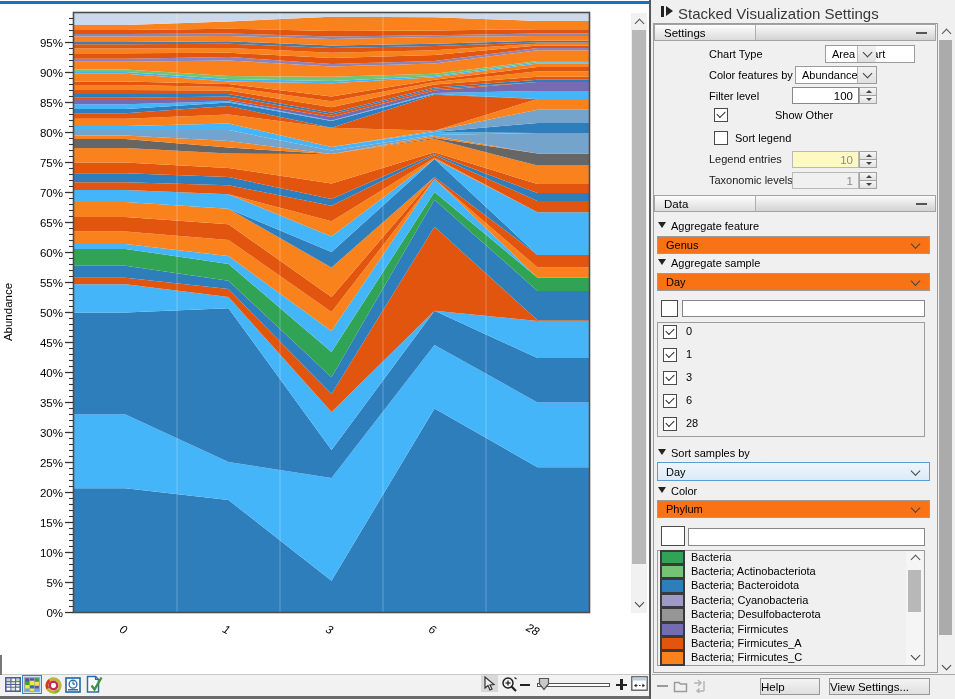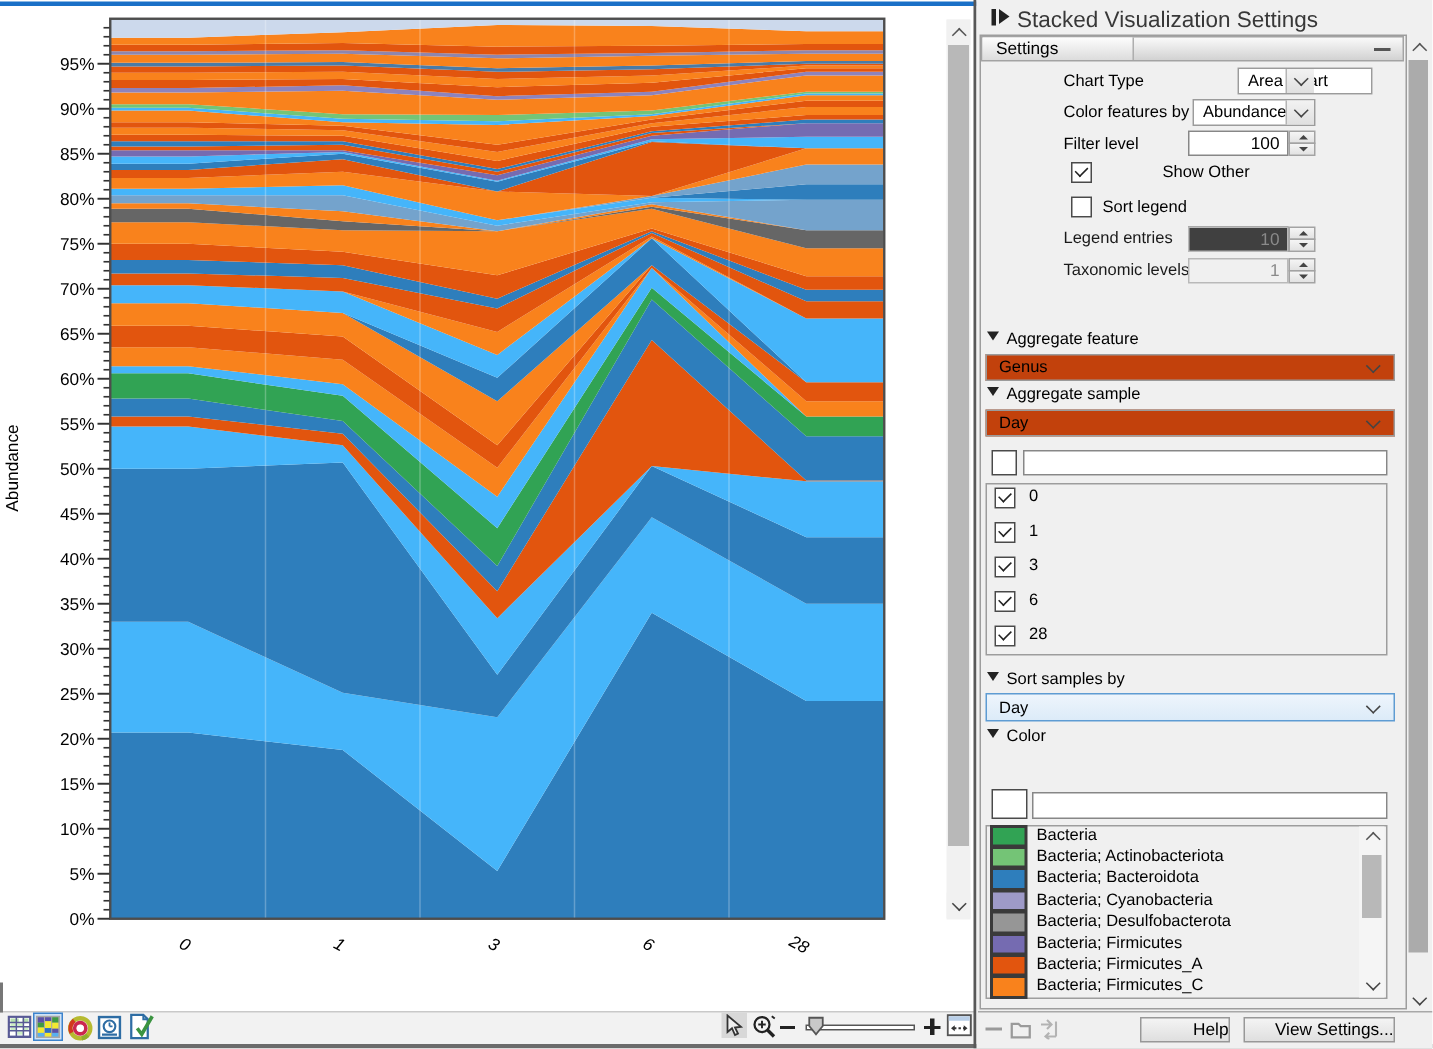--- a/index.html
+++ b/index.html
@@ -1,38 +1,38 @@
 <!DOCTYPE html>
 <html><head><meta charset="utf-8"><style>
 * { margin:0; padding:0; box-sizing:border-box; }
 html,body { width:955px; height:699px; overflow:hidden; font-family:"Liberation Sans",sans-serif; background:#fff; }
 #app { position:relative; width:955px; height:699px; }
 .abs { position:absolute; }
 .chev { display:block; width:7px; height:7px; border-left:1.6px solid #444; border-bottom:1.6px solid #444; transform:rotate(-45deg); }
 .chevup { display:block; width:7px; height:7px; border-left:1.6px solid #555; border-bottom:1.6px solid #555; transform:rotate(135deg); }
-.combo { position:absolute; background:#c2410c; border:1px solid #9b9b9b; font-size:11px; color:#000; }
+.combo { position:absolute; background:#f97316; border:1px solid #9b9b9b; font-size:11px; color:#000; }
 .combo .txt { position:absolute; left:8px; top:50%; transform:translateY(-50%); }
 .combo .arr { position:absolute; right:10px; top:50%; transform:translateY(-65%) rotate(-45deg); width:7px; height:7px; border-left:1.6px solid #444; border-bottom:1.6px solid #444; }
 .cb { position:absolute; width:14px; height:14px; background:#fff; border:1.4px solid #4a4a4a; }
 .cb.checked:after { content:""; position:absolute; left:2px; top:2.2px; width:7px; height:4px; border-left:1.8px solid #222; border-bottom:1.8px solid #222; transform:rotate(-45deg); }
 .lbl { position:absolute; font-size:11px; color:#000; white-space:nowrap; }
 .glbl { position:absolute; font-size:11px; color:#1a1a1a; white-space:nowrap;text-align:right; }
 .tri { display:inline-block; width:0; height:0; border-left:4.5px solid transparent; border-right:4.5px solid transparent; border-top:6px solid #222; }
 .field { position:absolute; background:#fff; border:1px solid #878787; }
 .hdr { position:absolute; left:654px; width:282px; height:17px; background:linear-gradient(#fafafa,#d2d2d2); border:1px solid #a3a3a3;padding-left:44px; }
 .hdr .t { position:absolute; left:9px; top:2px; font-size:11.5px; color:#000; }
 .hdr .tab { position:absolute; left:0; top:0; width:101px; height:15px; background:linear-gradient(#fdfdfd,#dcdcdc); border-right:1px solid #aeaeae; }
 .hdr .min { position:absolute; right:8px; top:7px; width:11px; height:2px; background:#555; }
 .spin { position:absolute; width:18px; height:17px; }
 .spin .b { position:absolute; left:0; width:18px; height:8.5px; background:linear-gradient(#f5f5f5,#e2e2e2); border:1px solid #a3a3a3; }
 .spin .b.up { top:0; } .spin .b.dn { top:8px; }
 .spin .b:after { content:""; position:absolute; left:5.5px; width:0; height:0; border-left:3.2px solid transparent; border-right:3.2px solid transparent; }
 .spin .b.up:after { top:2.4px; border-bottom:3.8px solid #444; }
 .spin .b.dn:after { top:2.4px; border-top:3.8px solid #444; }
-.btn { position:absolute; background:linear-gradient(#f4f4f4,#dfdfdf); border:1px solid #989898; font-size:11.5px; color:#000; text-align:right; }
+.btn { position:absolute; background:linear-gradient(#f4f4f4,#dfdfdf); border:1px solid #989898; font-size:11.5px; color:#000; text-align:left; }
 </style></head>
 <body>
 <div id="app">
 
 <div class="abs" style="left:0;top:1px;width:651px;height:3px;background:#1a70c7"></div>
 
 <svg width="650" height="668" viewBox="0 0 650 668" style="position:absolute;left:0;top:0;font-family:'Liberation Sans',sans-serif">
 <rect x="74" y="12.5" width="515" height="600" fill="#ffffff"></rect>
 <polygon points="74,488.3 125.5,488.3 228.5,500.0 331.5,580.7 434.5,408.5 537.5,467.3 589,467.3 589,612.5 537.5,612.5 434.5,612.5 331.5,612.5 228.5,612.5 125.5,612.5 74,612.5" fill="#2e7ebc"></polygon>
 <polygon points="74,414.5 125.5,414.5 228.5,461.9 331.5,478.1 434.5,344.9 537.5,402.5 589,402.5 589,467.3 537.5,467.3 434.5,408.5 331.5,580.7 228.5,500.0 125.5,488.3 74,488.3" fill="#45b5fa"></polygon>
@@ -358,34 +358,39 @@
     </div>
 <div class="spin" style="left:859px;top:87px">
       <div class="b up"></div>
       <div class="b dn"></div>
     </div>
 <div class="cb checked" style="left:714px;top:108px"></div>
 <div class="lbl" style="left:775px;top:109px">Show Other</div>
 <div class="cb" style="left:714px;top:131px"></div>
 <div class="lbl" style="left:735px;top:132px">Sort legend</div>
 <div class="glbl" style="left:709px;top:153px">Legend entries</div>
-<div class="abs" style="left:792px;top:151px;width:67px;height:17px;background:#404040;border:1px solid #b9b9b9">
+<div class="abs" style="left:792px;top:151px;width:67px;height:17px;background:#fef9c3;border:1px solid #b9b9b9">
       <span style="position:absolute;right:5px;top:2px;font-size:11.5px;color:#8a8a8a">10</span>
     </div>
 <div class="spin" style="left:859px;top:151px">
       <div class="b up"></div>
       <div class="b dn"></div>
     </div>
 <div class="glbl" style="left:709px;top:174px">Taxonomic levels</div>
 <div class="abs" style="left:792px;top:172px;width:67px;height:17px;background:#f0f0f0;border:1px solid #b9b9b9">
       <span style="position:absolute;right:5px;top:2px;font-size:11.5px;color:#8a8a8a">1</span>
     </div>
 <div class="spin" style="left:859px;top:172px">
       <div class="b up"></div>
       <div class="b dn"></div>
+    </div>
+<div class="hdr" style="top:195px">
+      <div class="tab"></div>
+      <div class="t">Data</div>
+      <div class="min"></div>
     </div>
 <div class="lbl" style="left:658px;top:220px"><span class="tri" style="margin-right:5px;vertical-align:2px"></span>Aggregate feature</div>
 <div class="combo" style="left:657px;top:236px;width:273px;height:18px">
       <span class="txt">Genus</span>
       <span class="arr"></span>
     </div>
 <div class="lbl" style="left:658px;top:257px"><span class="tri" style="margin-right:5px;vertical-align:2px"></span>Aggregate sample</div>
 <div class="combo" style="left:657px;top:273px;width:273px;height:18px">
       <span class="txt">Day</span>
       <span class="arr"></span>
@@ -402,20 +407,24 @@
 <div class="cb checked" style="left:663px;top:394px"></div>
 <div class="lbl" style="left:686px;top:394px">6</div>
 <div class="cb checked" style="left:663px;top:417px"></div>
 <div class="lbl" style="left:686px;top:417px">28</div>
 <div class="lbl" style="left:658px;top:447px"><span class="tri" style="margin-right:5px;vertical-align:2px"></span>Sort samples by</div>
 <div class="combo" style="left:657px;top:462px;width:273px;height:19px;background:linear-gradient(#eef5fc,#dcebf8);border:1.4px solid #5e9cd3">
       <span class="txt">Day</span>
       <span class="arr"></span>
     </div>
 <div class="lbl" style="left:658px;top:485px"><span class="tri" style="margin-right:5px;vertical-align:2px"></span>Color</div>
+<div class="combo" style="left:657px;top:500px;width:273px;height:18px">
+      <span class="txt">Phylum</span>
+      <span class="arr"></span>
+    </div>
 <div class="abs" style="left:661px;top:526px;width:24px;height:20px;background:#fff;border:1.6px solid #4a4a4a"></div>
 <div class="field" style="left:688px;top:528px;width:237px;height:18px"></div>
 <div class="abs" style="left:657px;top:550px;width:268px;height:116px;background:#f0f0f0;border:1px solid #9d9d9d"></div>
 <div class="abs" style="left:660px;top:550px;width:25px;height:116px;background:#3a3a3a"></div>
 <div class="abs" style="left:662px;top:551.5px;width:21px;height:11.5px;background:#31a354"></div>
 <div class="lbl" style="left:691px;top:550.5px">Bacteria</div>
 <div class="abs" style="left:662px;top:565.9px;width:21px;height:11.5px;background:#74c476"></div>
 <div class="lbl" style="left:691px;top:564.9px">Bacteria; Actinobacteriota</div>
 <div class="abs" style="left:662px;top:580.3px;width:21px;height:11.5px;background:#2e7ebc"></div>
 <div class="lbl" style="left:691px;top:579.3px">Bacteria; Bacteroidota</div>

